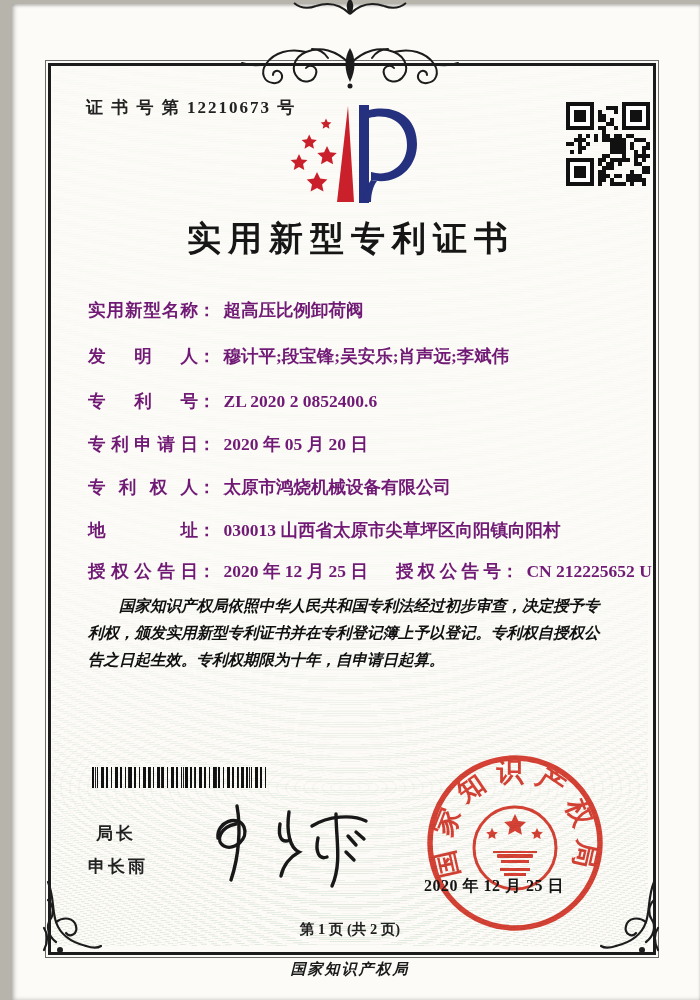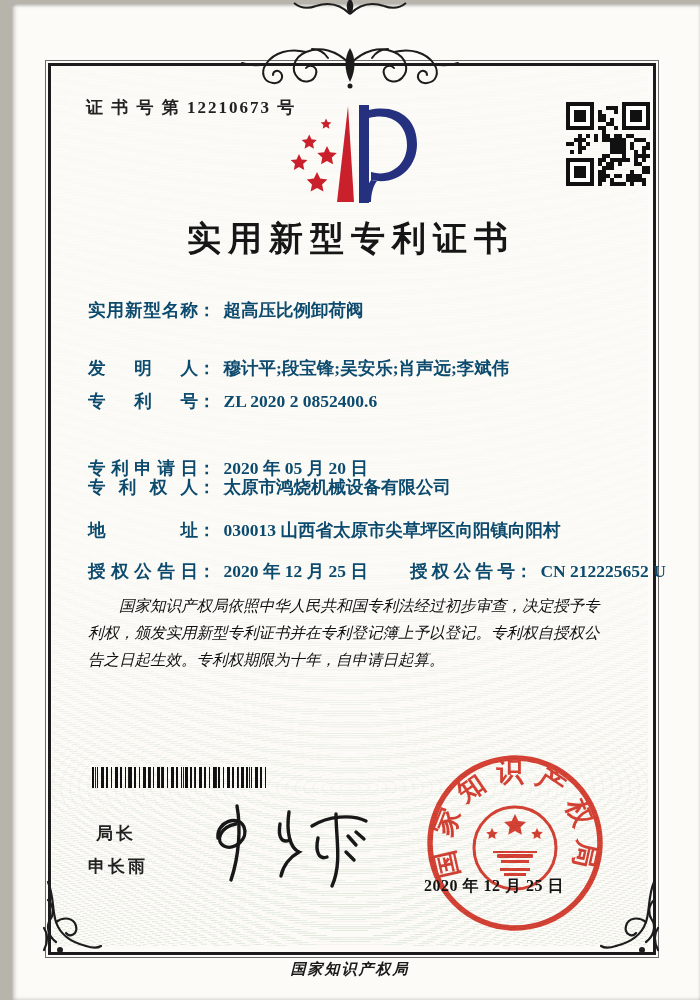--- a/index.html
+++ b/index.html
@@ -23,25 +23,25 @@
     -webkit-mask-image:linear-gradient(rgba(0,0,0,.12) 0 55%, rgba(0,0,0,.7) 80%, #000 100%);
             mask-image:linear-gradient(rgba(0,0,0,.12) 0 55%, rgba(0,0,0,.7) 80%, #000 100%);
   }
   .frame{
     position:absolute;left:48px;top:63px;width:602px;height:886px;
     border:3px solid #1c1c1c;outline:1px solid #6a6a6a;outline-offset:2px;
   }
   .cert-no{position:absolute;left:86px;top:96px;font-size:17px;color:#222;letter-spacing:2px;font-weight:600;}
   .title{position:absolute;left:1px;top:216px;width:700px;text-align:center;font-size:34px;font-weight:700;color:#161616;letter-spacing:7px;}
   .fields{position:absolute;left:88px;top:0;width:540px;}
-  .frow{position:absolute;left:0;font-size:17.5px;color:#0c4a6e;font-weight:600;white-space:nowrap;}
+  .frow{position:absolute;left:0;font-size:17.5px;color:#701a75;font-weight:600;white-space:nowrap;}
   .flabel{display:inline-block;width:110px;text-align:justify;text-align-last:justify;vertical-align:bottom;}
   .fcolon{margin-right:8px;}
-  .flabel2{display:inline-block;width:105px;margin-left:42px;text-align:justify;text-align-last:justify;vertical-align:bottom;}
-  .paras{position:absolute;left:88px;top:592px;width:526px;font-size:15.5px;line-height:27px;color:#101010;font-style:italic;font-weight:400;}
+  .flabel2{display:inline-block;width:105px;margin-left:28px;text-align:justify;text-align-last:justify;vertical-align:bottom;}
+  .paras{position:absolute;left:88px;top:592px;width:526px;font-size:15.5px;line-height:27px;color:#101010;font-style:italic;font-weight:700;}
   .paras p{margin:0;text-indent:2em;}
   .barcode{
     position:absolute;left:92px;top:767px;width:176px;height:21px;
     background:
       repeating-linear-gradient(90deg,#111 0 2px,transparent 2px 5px,#111 5px 6px,transparent 6px 9px,#111 9px 12px,transparent 12px 14px),
       repeating-linear-gradient(90deg,transparent 0 3px,#222 3px 4px,transparent 4px 11px);
   }
   .signer-title{position:absolute;left:96px;top:822px;font-size:17px;font-weight:600;color:#222;letter-spacing:3px;}
   .signer-name{position:absolute;left:88px;top:855px;font-size:17px;font-weight:600;color:#222;letter-spacing:3px;}
   .sig{position:absolute;left:196px;top:796px;}
@@ -257,23 +257,23 @@
   <rect x="64" y="8" width="12" height="12" fill="#111"></rect>
       <rect x="0" y="56" width="28" height="28" fill="#111"></rect>
   <rect x="4" y="60" width="20" height="20" fill="#fff"></rect>
   <rect x="8" y="64" width="12" height="12" fill="#111"></rect>
     </svg>
 
   <div class="title">实用新型专利证书</div>
 
   <div class="fields">
     <div class="frow" style="top:298px"><span class="flabel">实用新型名称</span><span class="fcolon">：</span><span>超高压比例卸荷阀</span></div>
-    <div class="frow" style="top:356px"><span class="flabel">发明人</span><span class="fcolon">：</span><span>穆计平;段宝锋;吴安乐;肖声远;李斌伟</span></div>
+    <div class="frow" style="top:344px"><span class="flabel">发明人</span><span class="fcolon">：</span><span>穆计平;段宝锋;吴安乐;肖声远;李斌伟</span></div>
     <div class="frow" style="top:389px"><span class="flabel">专利号</span><span class="fcolon">：</span><span>ZL 2020 2 0852400.6</span></div>
-    <div class="frow" style="top:456px"><span class="flabel">专利申请日</span><span class="fcolon">：</span><span>2020 年 05 月 20 日</span></div>
+    <div class="frow" style="top:432px"><span class="flabel">专利申请日</span><span class="fcolon">：</span><span>2020 年 05 月 20 日</span></div>
     <div class="frow" style="top:475px"><span class="flabel">专利权人</span><span class="fcolon">：</span><span>太原市鸿烧机械设备有限公司</span></div>
     <div class="frow" style="top:518px"><span class="flabel">地址</span><span class="fcolon">：</span><span>030013 山西省太原市尖草坪区向阳镇向阳村</span></div>
     <div class="frow" style="top:559px"><span class="flabel">授权公告日</span><span class="fcolon">：</span><span>2020 年 12 月 25 日</span><span class="flabel2">授权公告号</span><span class="fcolon">：</span><span>CN 212225652 U</span></div>
   </div>
 
   <div class="paras">
     <p>国家知识产权局依照中华人民共和国专利法经过初步审查，决定授予专利权，颁发实用新型专利证书并在专利登记簿上予以登记。专利权自授权公告之日起生效。专利权期限为十年，自申请日起算。</p>
   </div>
 
   <div class="barcode"></div>
@@ -310,15 +310,16 @@
         <path d="M118 80 l2 4.1 4.5.6 -3.3 3 .8 4.4 -4-2.2 -4 2.2 .8-4.4 -3.3-3 4.5-.6z" transform="scale(0.9) translate(12,9)"></path>
         <rect x="77" y="106" width="36" height="4" rx="1"></rect>
         <rect x="81" y="112" width="28" height="3"></rect>
         <path d="M80 120 h30 v3 h-30z M84 125 h22 v3 h-22z"></path>
         <rect x="73" y="103" width="44" height="2"></rect>
       </g>
     </g>
   </svg>
   <div class="seal-date">2020 年 12 月 25 日</div>
 
+  <div class="page-num">第 1 页 (共 2 页)</div>
   <div class="back-note">国家知识产权局</div>
 
 </div>
 
 </body></html>

